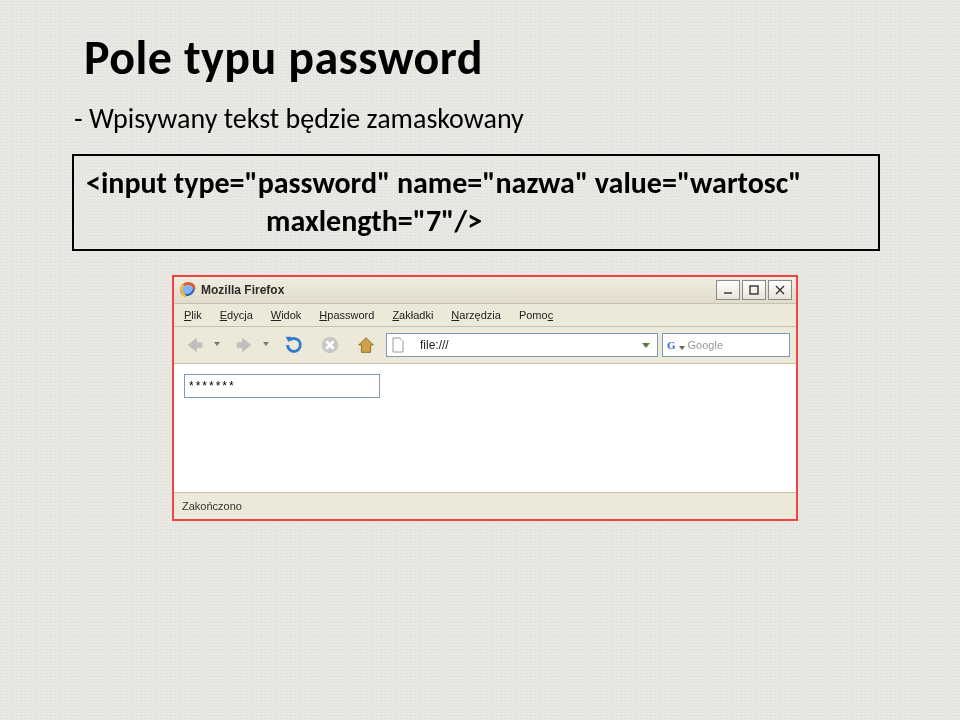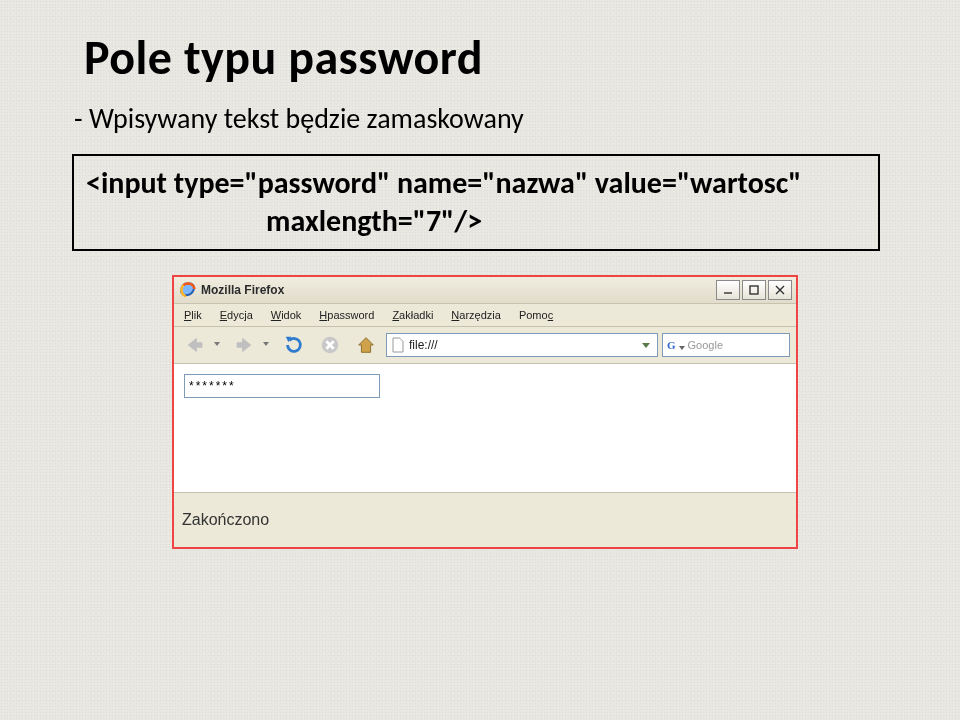--- a/index.html
+++ b/index.html
@@ -138,21 +138,21 @@
 .tbtn.drop { width: 40px; justify-content:flex-start; padding-left:3px; position:relative;}
 .tbtn.drop::after{
   content:""; position:absolute; right:4px; top:11px;
   border-left:3px solid transparent; border-right:3px solid transparent; border-top:4px solid #777;
 }
 .tbtn svg { width:22px; height:22px; }
 
 .urlbox {
   flex:1; height:22px;
   background:#fff; border:1px solid #7d9ab8;
-  display:flex; align-items:center; padding:0 4px; gap:4px;
+  display:flex; align-items:center; padding:0 4px; gap:15px;
 }
 .urlbox .page-icon { width:14px; height:16px; }
 .urlbox .urltext { font-size:12px; color:#222; flex:1; }
 .urlbox .ddarrow {
   width:14px; height:14px; display:flex; align-items:center; justify-content:center;
 }
 .urlbox .ddarrow::before{
   content:""; border-left:4px solid transparent; border-right:4px solid transparent; border-top:5px solid #5a7b47;
 }
 .searchbox {
@@ -181,22 +181,22 @@
   padding: 1px 4px;
   letter-spacing: 2px;
   color:#000;
 }
 
 .statusbar {
   height: 22px;
   background:#ece9d8;
   border-top:1px solid #c7c2ae;
   display:flex; align-items:center;
-  padding:16px 8px;
-  font-size:16px; color:#333;
+  padding:2px 8px;
+  font-size:11px; color:#333;
 }
 </style>
 </head>
 <body>
 
 <div class="slide">
 
   <div class="title">Pole typu password</div>
 
   <div class="bullet">- Wpisywany tekst będzie zamaskowany</div>

